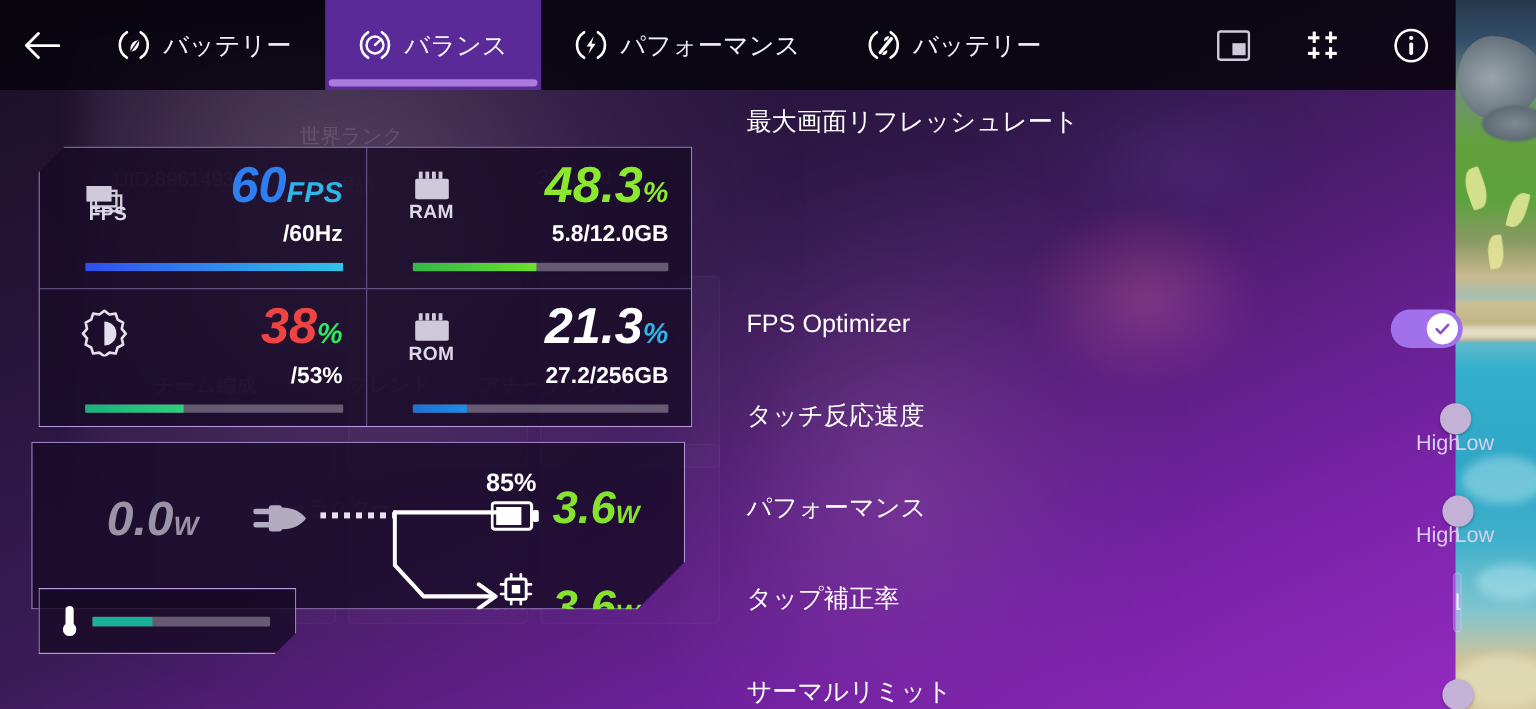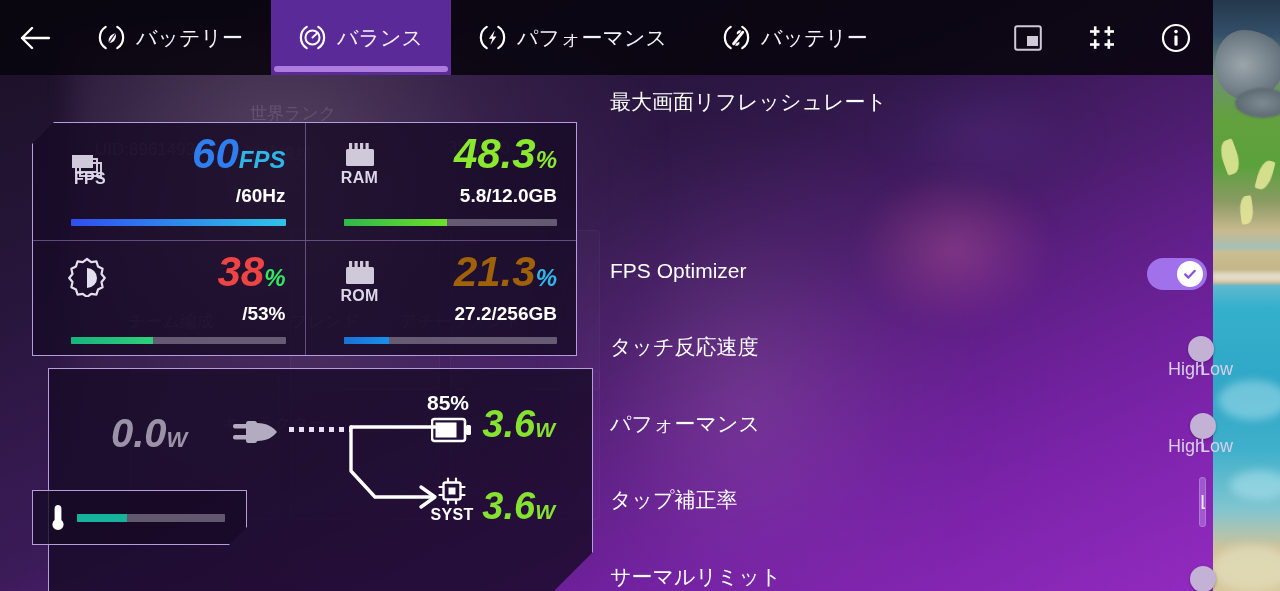--- a/index.html
+++ b/index.html
@@ -162,21 +162,21 @@
     position: absolute; right: 19px; top: 62px;
     color: #ffffff; font-size: 19px; font-weight: 700; white-space: nowrap;
   }
   .stat-bar {
     position: absolute; left: 38px; right: 19px; top: 96px; height: 7px;
     background: rgba(200,195,210,.42); border-radius: 1px; overflow: hidden;
   }
   .stat-bar > i { display: block; height: 100%; }
 
   .power-panel {
-    position: absolute; left: 48px; top: 368px; width: 545px; height: 224px;
+    position: absolute; left: 26px; top: 368px; width: 545px; height: 140px;
     background: rgba(22,10,38,.80);
     border: 1.5px solid #b79ae0;
     clip-path: polygon(0 0, 100% 0, 100% calc(100% - 40px), calc(100% - 40px) 100%, 0 100%);
   }
   .pp-left-watt {
     position: absolute; left: 62px; top: 44px;
     font-style: italic; font-weight: 700; color: #9a93a8; line-height: 1;
   }
   .pp-left-watt .big { font-size: 40px; }
   .pp-left-watt .unit { font-size: 22px; }
@@ -216,21 +216,21 @@
     position: absolute; left: 44px; top: 23px; width: 148px; height: 8px;
     background: rgba(200,195,210,.42); border-radius: 1px; overflow: hidden;
   }
   .temp-bar > i { display: block; height: 100%; background: #16b39a; }
 
   
   .settings {
     position: absolute; left: 610px; top: 75px; width: 603px; height: 516px;
   }
   .srow {
-    position: absolute; left: 0; width: 100%;
+    position: absolute; left: 12px; width: 100%;
     display: flex; align-items: flex-start;
   }
   .slabel {
     width: 290px; color: #ffffff; font-size: 21px; line-height: 1.42;
     padding-right: 10px;
   }
   .sctrl { position: relative; flex: 1; height: 64px; }
 
   .slider { position: absolute; left: 299px; right: 7px; }
   .slider .track {
@@ -480,21 +480,21 @@
           <rect x="8" y="8" width="28" height="17" rx="1.5" fill="#cfc9da"></rect>
           <g fill="#cfc9da">
             <rect x="11" y="2" width="3.2" height="6"></rect>
               <rect x="16.5" y="2" width="3.2" height="6"></rect>
             <rect x="22" y="2" width="3.2" height="6"></rect>
               <rect x="27.5" y="2" width="3.2" height="6"></rect>
           </g>
         </svg>
         <div class="stat-icon-label" style="left:32px;top:46px;width:44px">ROM</div>
         <div class="stat-main">
-          <span class="big" style="color:#a16207">21.3</span><span class="unit" style="color:#2fb6e8">%</span>
+          <span class="big" style="color:#ffffff">21.3</span><span class="unit" style="color:#2fb6e8">%</span>
         </div>
         <div class="stat-sub">27.2/256GB</div>
         <div class="stat-bar">
           <i style="width:21.3%;background:linear-gradient(90deg,#1a72d8,#1a8ee8)"></i>
         </div>
       </div>
     </div>
   </div>
 
   <div class="power-panel">

